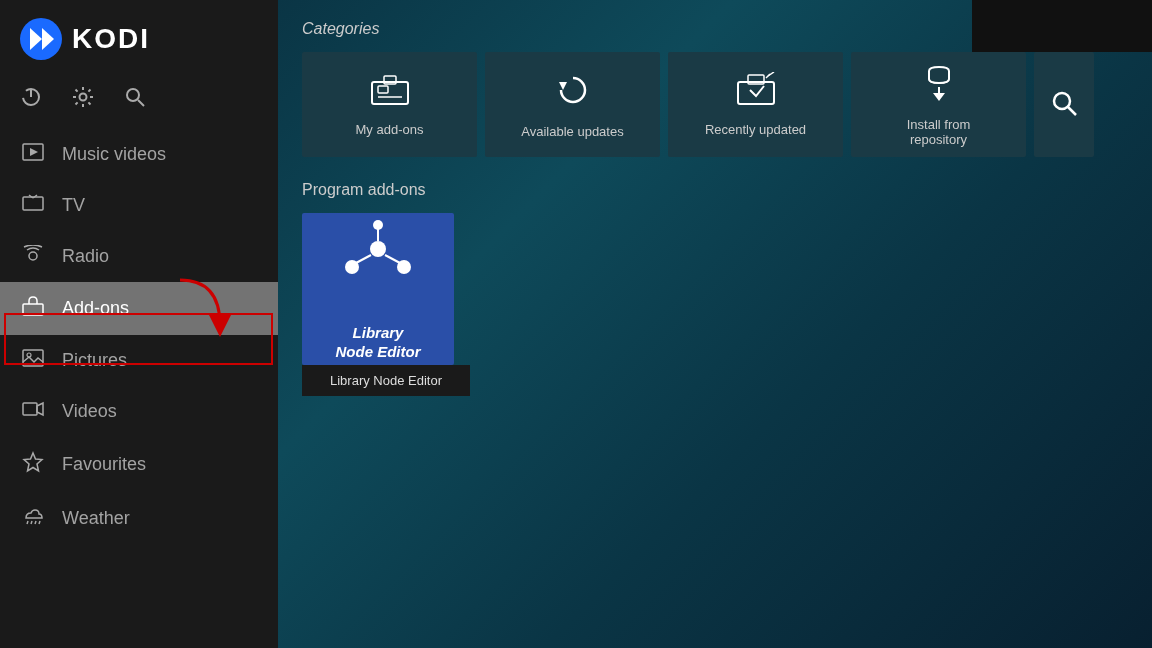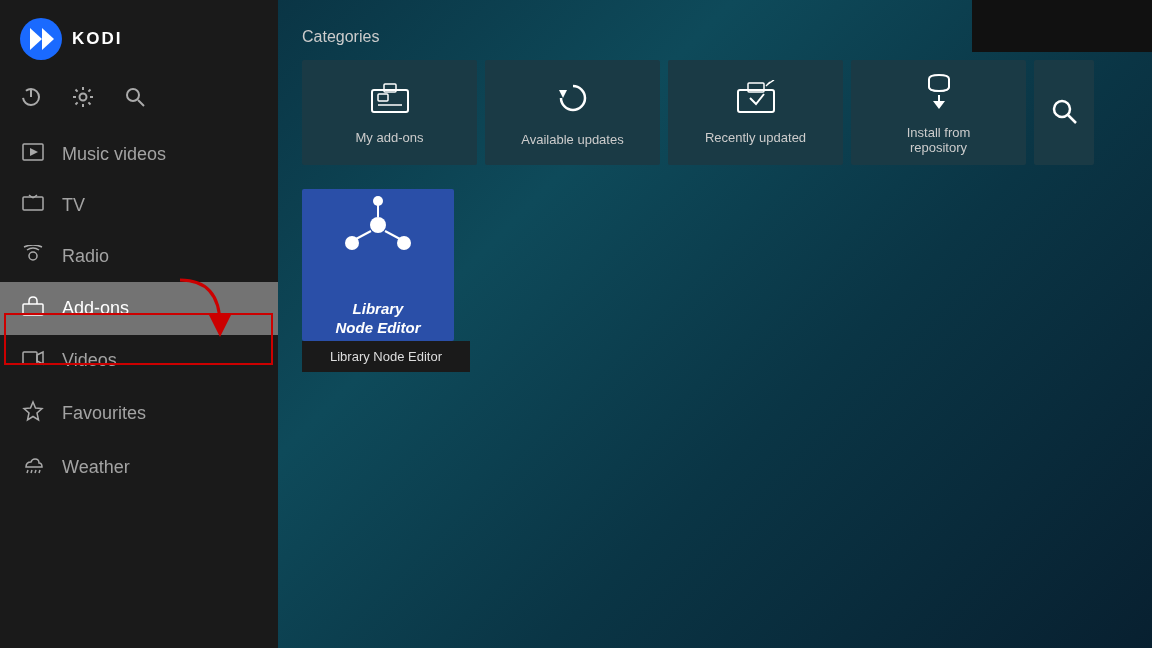--- a/index.html
+++ b/index.html
@@ -31,21 +31,21 @@
       gap: 10px;
     }
 
     .kodi-logo {
       width: 42px;
       height: 42px;
     }
 
     .kodi-title {
       color: #ffffff;
-      font-size: 17px;
+      font-size: 28px;
       font-weight: bold;
       letter-spacing: 2px;
     }
 
     .sidebar-controls {
       display: flex;
       align-items: center;
       padding: 8px 20px 16px 20px;
       gap: 30px;
     }
@@ -289,20 +289,30 @@
     <div class="nav-item active">
       <span class="nav-icon">
         <svg width="22" height="20" viewBox="0 0 22 20" fill="none" xmlns="http://www.w3.org/2000/svg">
           <rect x="1" y="8" width="20" height="11" rx="1" stroke="white" stroke-width="1.5" fill="none"></rect>
           <path d="M7 8 L7 5 Q7 1 11 1 Q15 1 15 5 L15 8" stroke="white" stroke-width="1.5" fill="none"></path>
         </svg>
       </span>
       <span class="nav-label">Add-ons</span>
     </div>
 
+    <div class="nav-item">
+      <span class="nav-icon">
+        <svg width="22" height="18" viewBox="0 0 22 18" fill="none" xmlns="http://www.w3.org/2000/svg">
+          <rect x="1" y="1" width="20" height="16" rx="1" stroke="#aaa" stroke-width="1.5" fill="none"></rect>
+          <circle cx="7" cy="6" r="2" stroke="#aaa" stroke-width="1.2" fill="none"></circle>
+          <polyline points="1,13 7,8 12,13 16,9 21,13" stroke="#aaa" stroke-width="1.5" fill="none"></polyline>
+        </svg>
+      </span>
+      <span class="nav-label">Pictures</span>
+    </div>
 
     <div class="nav-item">
       <span class="nav-icon">
         <svg width="22" height="18" viewBox="0 0 22 18" fill="none" xmlns="http://www.w3.org/2000/svg">
           <rect x="1" y="3" width="14" height="12" rx="1" stroke="#aaa" stroke-width="1.5" fill="none"></rect>
           <polygon points="15,6 21,3 21,15 15,12" stroke="#aaa" stroke-width="1.5" fill="none"></polygon>
         </svg>
       </span>
       <span class="nav-label">Videos</span>
     </div>
@@ -340,21 +350,21 @@
       <polygon points="0,0 8,4 0,8" fill="#cc0000"></polygon>
     </marker>
   </defs>
   <path d="M20 10 Q60 10 60 55" stroke="#cc0000" stroke-width="3" fill="none" marker-end="url(#arrowhead)"></path>
 </svg>
 
 <div class="main-content">
 
   <div class="top-right-bar"></div>
 
-  <p class="section-title" style="margin-top:8px;">Categories</p>
+  <p class="section-title" style="font-style:italic;">Categories</p>
 
   <div class="categories-grid">
 
     <div class="category-tile">
       <span>
         <svg width="40" height="36" viewBox="0 0 40 36" fill="none" xmlns="http://www.w3.org/2000/svg">
           <rect x="2" y="10" width="36" height="22" rx="2" stroke="white" stroke-width="2" fill="none"></rect>
           <rect x="8" y="14" width="10" height="7" rx="1" stroke="white" stroke-width="1.5" fill="none"></rect>
           <line x1="8" y1="25" x2="32" y2="25" stroke="white" stroke-width="1.5"></line>
           <rect x="14" y="4" width="12" height="8" rx="1" stroke="white" stroke-width="1.5" fill="none"></rect>
@@ -404,20 +414,21 @@
       <span>
         <svg width="30" height="30" viewBox="0 0 30 30" fill="none" xmlns="http://www.w3.org/2000/svg">
           <circle cx="13" cy="13" r="8" stroke="white" stroke-width="2.5"></circle>
           <line x1="19" y1="19" x2="27" y2="27" stroke="white" stroke-width="2.5"></line>
         </svg>
       </span>
     </div>
 
   </div>
 
+  <p class="section-title">Program add-ons</p>
 
   <div class="program-addons-grid">
 
     <div class="addon-tile">
       <div class="addon-tile-image">
 
         <svg width="80" height="70" viewBox="0 0 80 70" fill="none" xmlns="http://www.w3.org/2000/svg">
 
           <circle cx="40" cy="32" r="8" fill="white"></circle>
 

